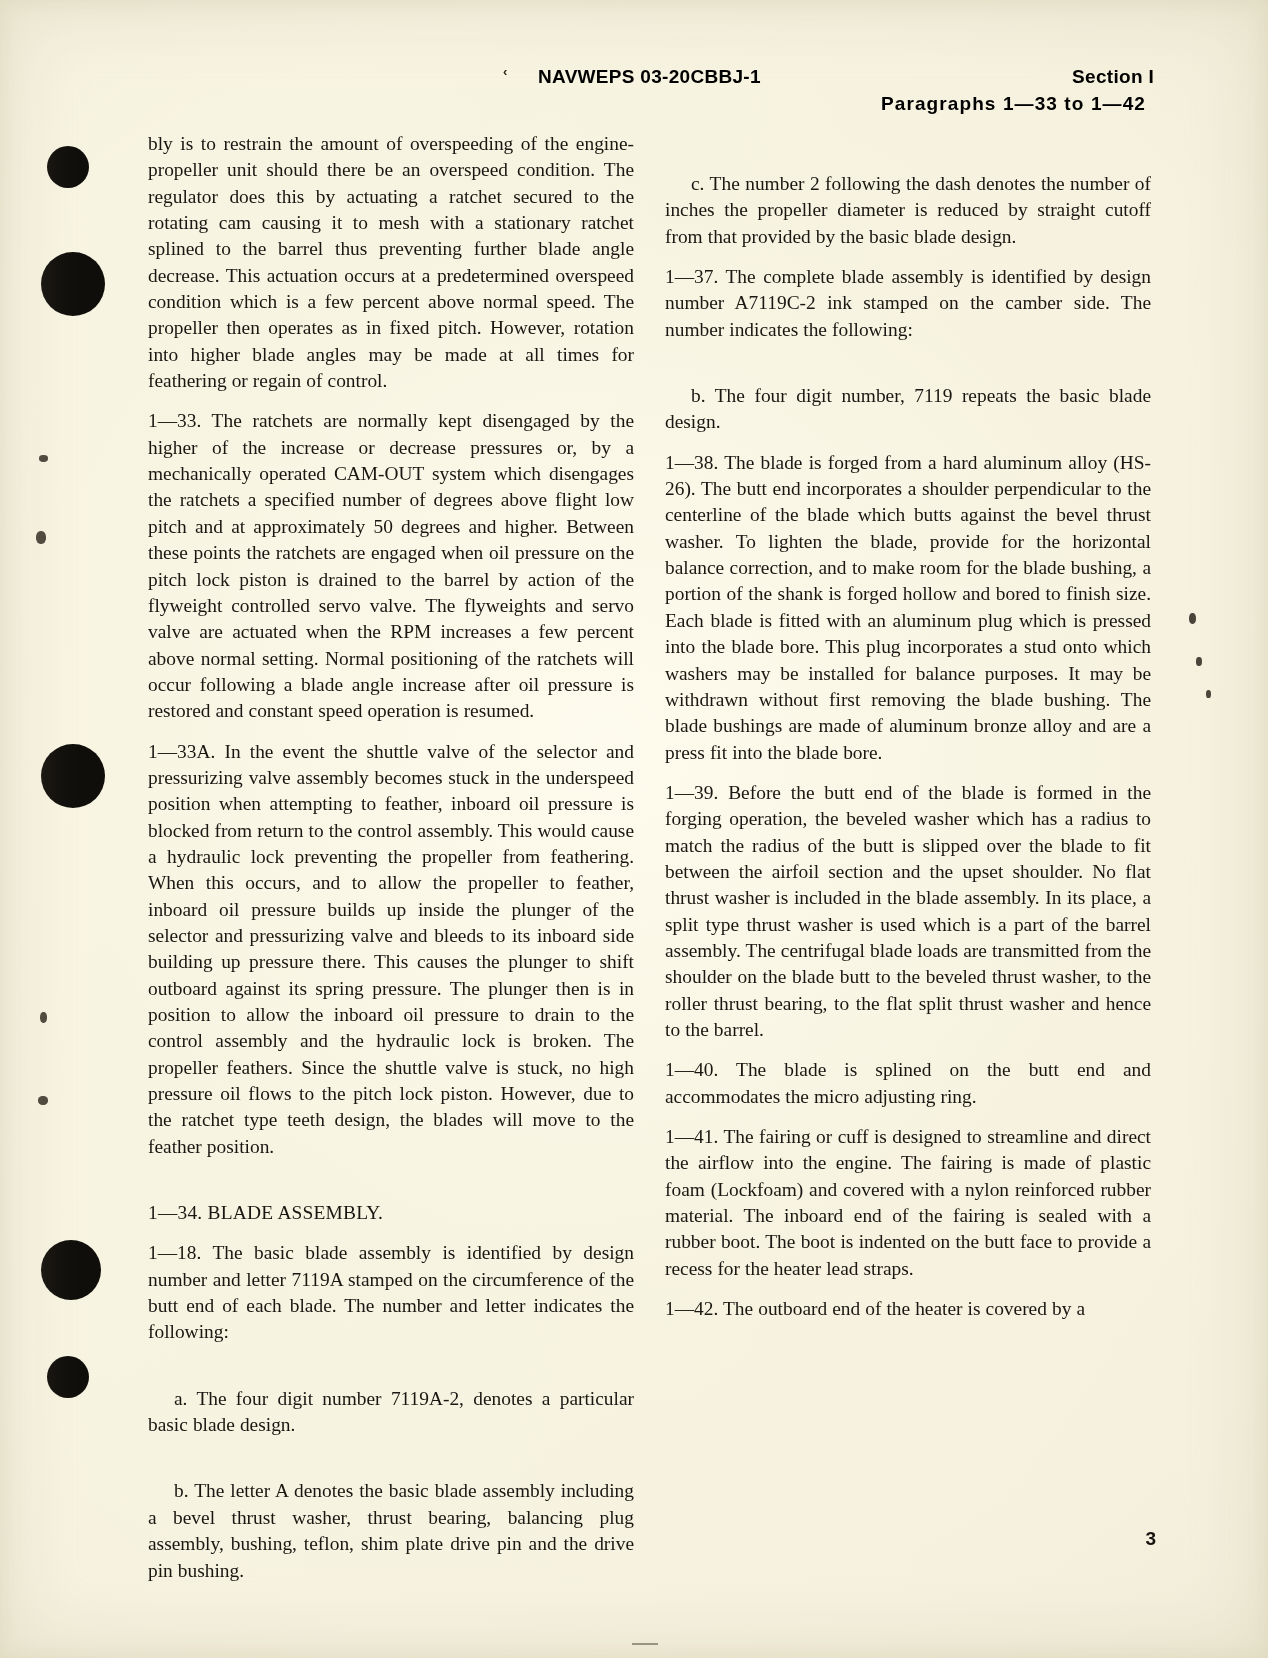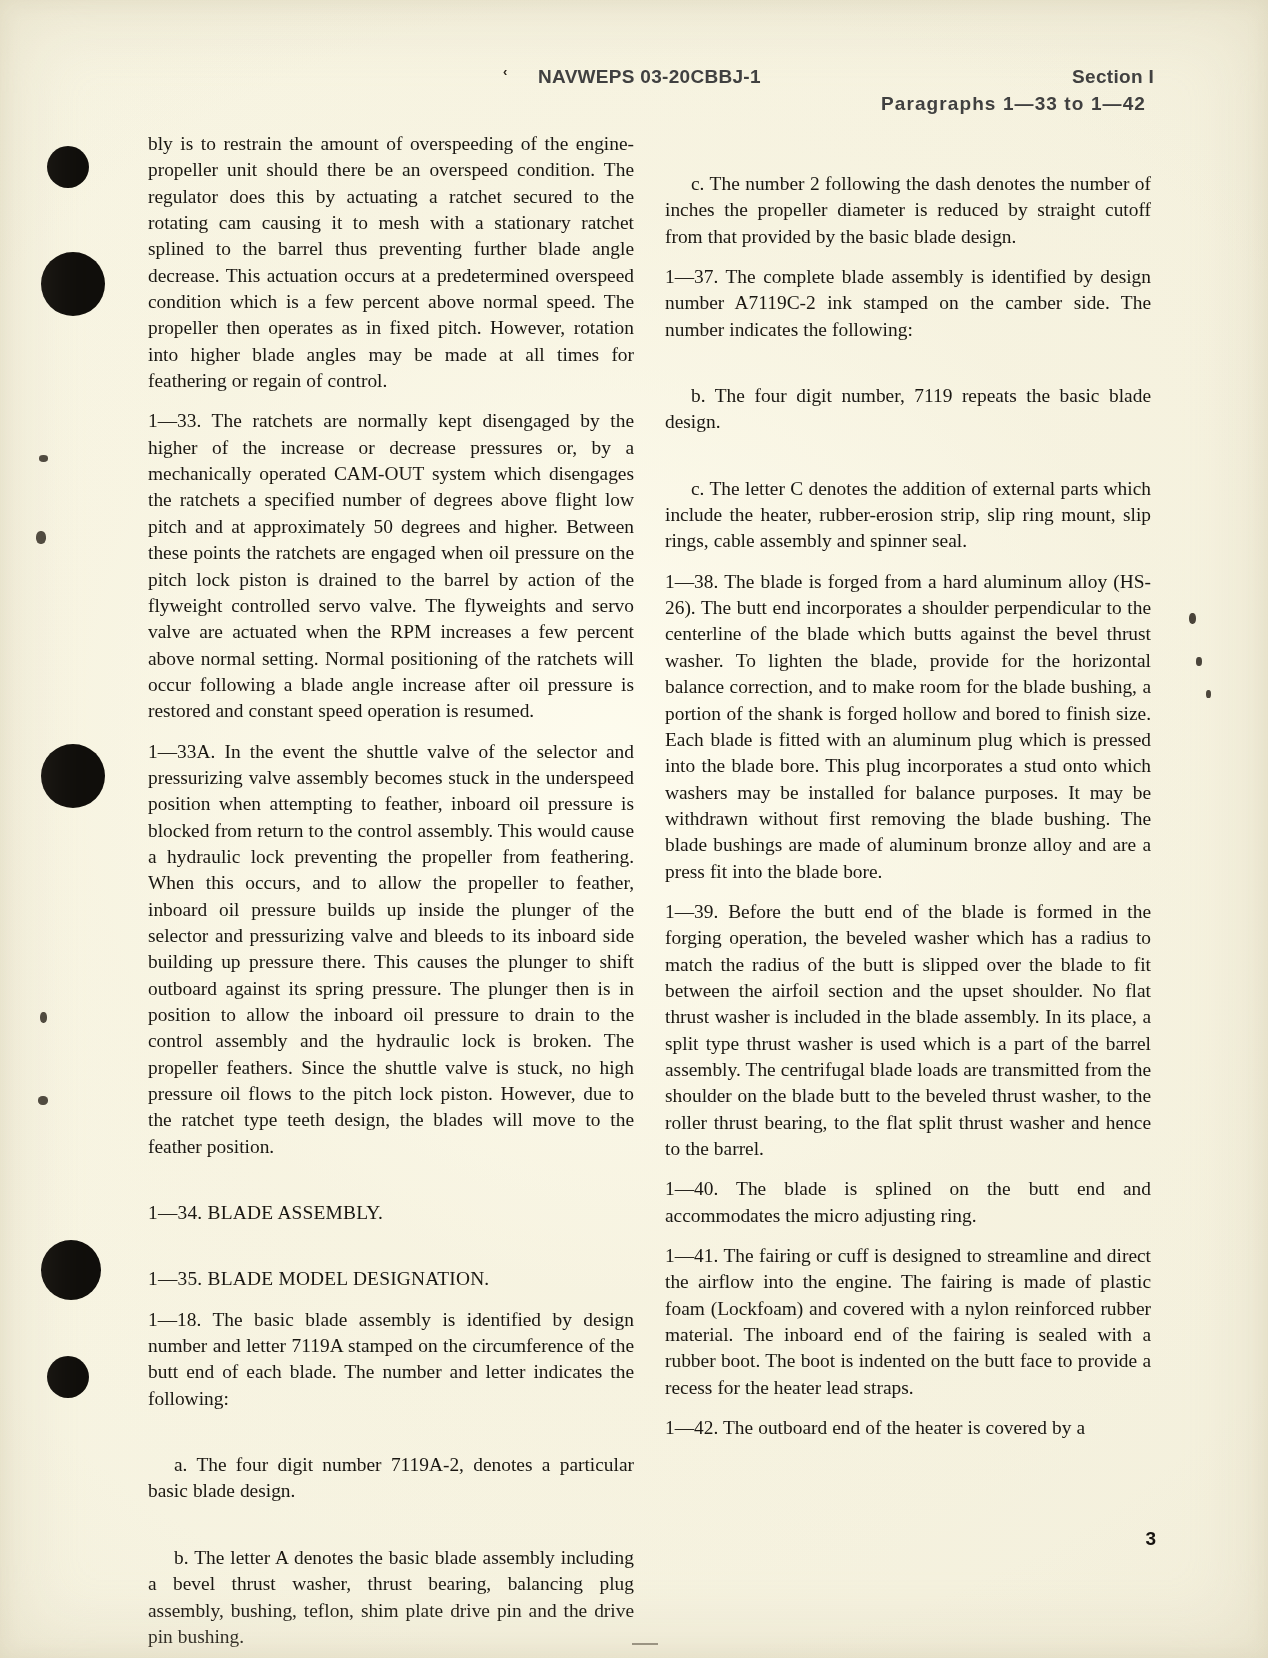--- a/index.html
+++ b/index.html
@@ -51,21 +51,21 @@
   #header {
     position: absolute;
     left: 0;
     right: 0;
     top: 58px;
     height: 60px;
   }
   .head-text {
     font-family: "Liberation Sans", "DejaVu Sans", sans-serif;
     font-weight: bold;
-    color: #404040;
+    color: #000000;
     letter-spacing: 0.3px;
   }
   #head-doc {
     position: absolute;
     left: 538px;
     top: 8px;
     font-size: 19px;
   }
   #head-tick {
     position: absolute;
@@ -171,30 +171,28 @@
     <span id="head-section" class="head-text">Section I</span>
     <span id="head-paragraphs" class="head-text">Paragraphs 1—33 to 1—42</span>
   </div>
 
   <div id="body-cols">
     <div class="col" id="col-left">
         <p class="">bly is to restrain the amount of overspeeding of the engine-propeller unit should there be an overspeed condition. The regulator does this by actuating a ratchet secured to the rotating cam causing it to mesh with a stationary ratchet splined to the barrel thus preventing further blade angle decrease. This actuation occurs at a predetermined overspeed condition which is a few percent above normal speed. The propeller then operates as in fixed pitch. However, rotation into higher blade angles may be made at all times for feathering or regain of control.</p>
         <p class="">1—33. The ratchets are normally kept disengaged by the higher of the increase or decrease pressures or, by a mechanically operated CAM-OUT system which disengages the ratchets a specified number of degrees above flight low pitch and at approximately 50 degrees and higher. Between these points the ratchets are engaged when oil pressure on the pitch lock piston is drained to the barrel by action of the flyweight controlled servo valve. The flyweights and servo valve are actuated when the RPM increases a few percent above normal setting. Normal positioning of the ratchets will occur following a blade angle increase after oil pressure is restored and constant speed operation is resumed.</p>
         <p class="">1—33A. In the event the shuttle valve of the selector and pressurizing valve assembly becomes stuck in the underspeed position when attempting to feather, inboard oil pressure is blocked from return to the control assembly. This would cause a hydraulic lock preventing the propeller from feathering. When this occurs, and to allow the propeller to feather, inboard oil pressure builds up inside the plunger of the selector and pressurizing valve and bleeds to its inboard side building up pressure there. This causes the plunger to shift outboard against its spring pressure. The plunger then is in position to allow the inboard oil pressure to drain to the control assembly and the hydraulic lock is broken. The propeller feathers. Since the shuttle valve is stuck, no high pressure oil flows to the pitch lock piston. However, due to the ratchet type teeth design, the blades will move to the feather position.</p>
         <p class="heading ">1—34. BLADE ASSEMBLY.</p>
-        <p class="heading ">1—35. BLADE MODEL DESIGNATION.</p>
         <p class="">1—18. The basic blade assembly is identified by design number and letter 7119A stamped on the circumference of the butt end of each blade. The number and letter indicates the following:</p>
         <p class="indent ">a. The four digit number 7119A-2, denotes a particular basic blade design.</p>
         <p class="indent last">b. The letter A denotes the basic blade assembly including a bevel thrust washer, thrust bearing, balancing plug assembly, bushing, teflon, shim plate drive pin and the drive pin bushing.</p>
       </div>
     <div class="col" id="col-right">
         <p class="indent ">c. The number 2 following the dash denotes the number of inches the propeller diameter is reduced by straight cutoff from that provided by the basic blade design.</p>
         <p class="">1—37. The complete blade assembly is identified by design number A7119C-2 ink stamped on the camber side. The number indicates the following:</p>
         <p class="indent ">b. The four digit number, 7119 repeats the basic blade design.</p>
-        <p class="indent ">c. The letter C denotes the addition of external parts which include the heater, rubber-erosion strip, slip ring mount, slip rings, cable assembly and spinner seal.</p>
         <p class="">1—38. The blade is forged from a hard aluminum alloy (HS-26). The butt end incorporates a shoulder perpendicular to the centerline of the blade which butts against the bevel thrust washer. To lighten the blade, provide for the horizontal balance correction, and to make room for the blade bushing, a portion of the shank is forged hollow and bored to finish size. Each blade is fitted with an aluminum plug which is pressed into the blade bore. This plug incorporates a stud onto which washers may be installed for balance purposes. It may be withdrawn without first removing the blade bushing. The blade bushings are made of aluminum bronze alloy and are a press fit into the blade bore.</p>
         <p class="">1—39. Before the butt end of the blade is formed in the forging operation, the beveled washer which has a radius to match the radius of the butt is slipped over the blade to fit between the airfoil section and the upset shoulder. No flat thrust washer is included in the blade assembly. In its place, a split type thrust washer is used which is a part of the barrel assembly. The centrifugal blade loads are transmitted from the shoulder on the blade butt to the beveled thrust washer, to the roller thrust bearing, to the flat split thrust washer and hence to the barrel.</p>
         <p class="">1—40. The blade is splined on the butt end and accommodates the micro adjusting ring.</p>
         <p class="">1—41. The fairing or cuff is designed to streamline and direct the airflow into the engine. The fairing is made of plastic foam (Lockfoam) and covered with a nylon reinforced rubber material. The inboard end of the fairing is sealed with a rubber boot. The boot is indented on the butt face to provide a recess for the heater lead straps.</p>
         <p class="last">1—42. The outboard end of the heater is covered by a</p>
       </div>
   </div>
 
   <div id="folio">3</div>
   <div id="bottom-mark"></div>

